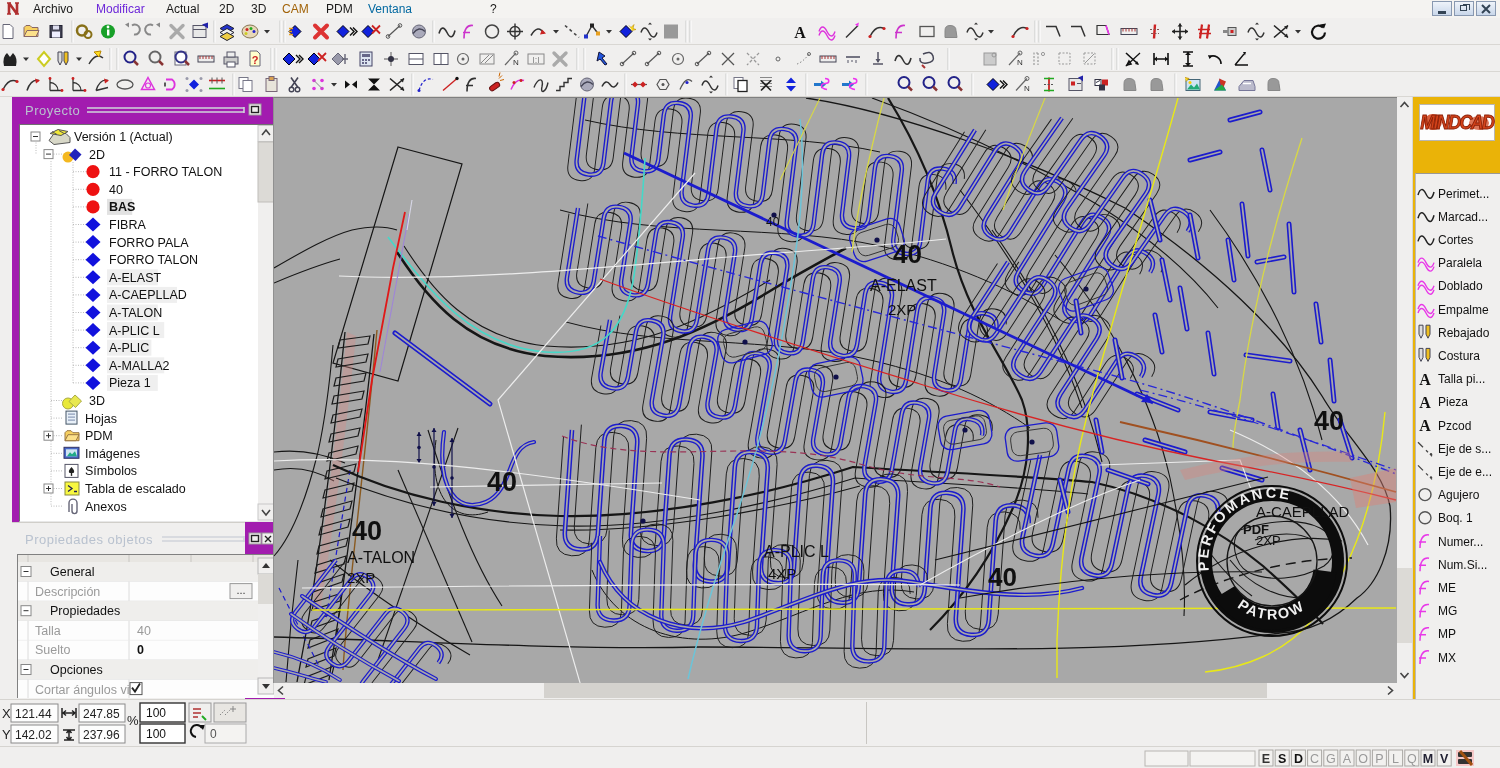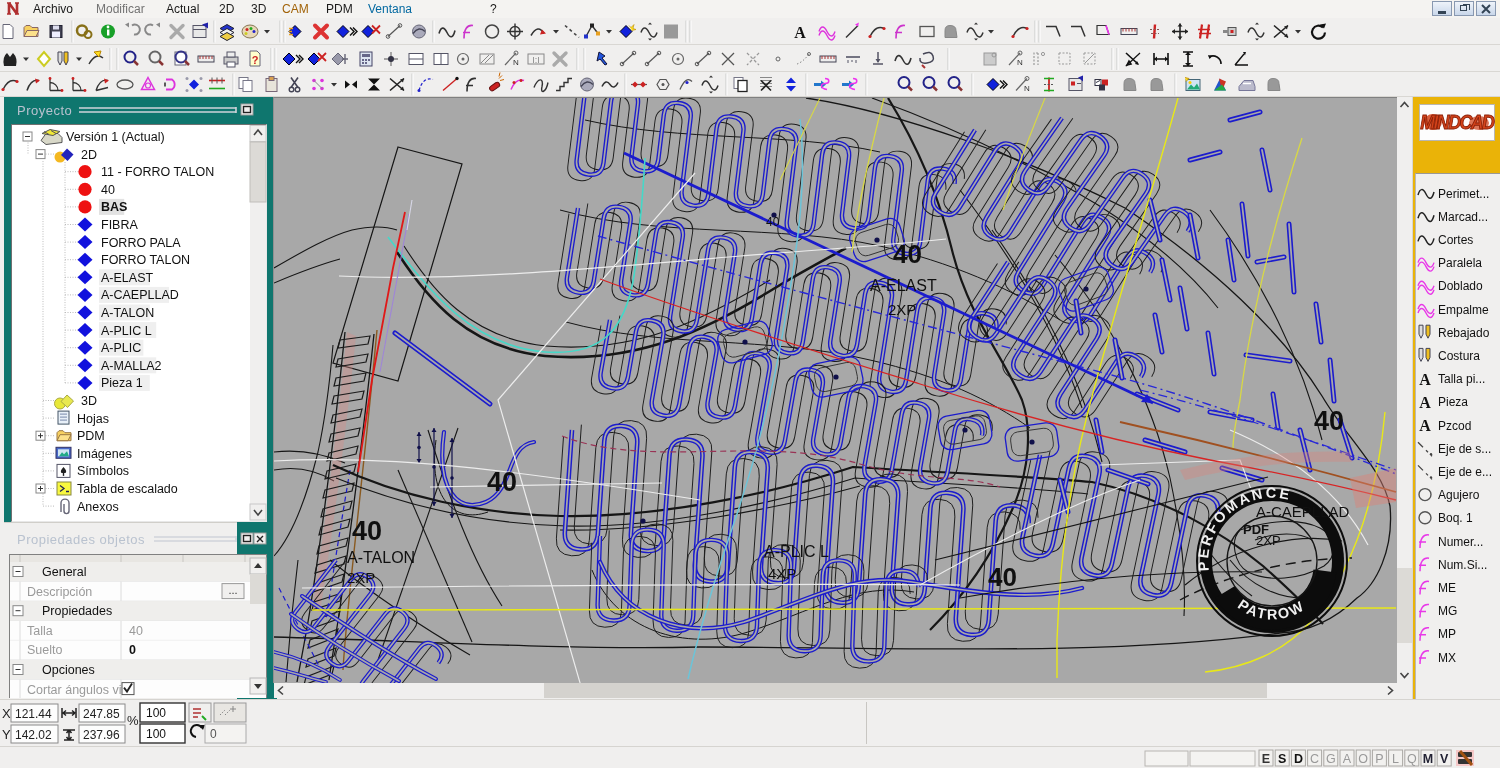--- a/index.html
+++ b/index.html
@@ -5,21 +5,21 @@
 .abs{position:absolute}
 .tb{position:absolute;left:0;width:1500px;background:#f0efee;border-bottom:1px solid #d9d7d3}
 .txt{position:absolute;white-space:nowrap}
 </style></head><body>
 <div class="abs" style="left:0;top:0;width:1500px;height:34px;background:#f4f3f1;border-bottom:1px solid #e0deda">
     <svg width="26" height="18" class="abs" style="left:0;top:0">
       <path d="M9,3 v11 M9,3 l8,11 M17,3 v11" stroke="#b03030" stroke-width="2.6" fill="none"></path>
       <path d="M7,3 h4 M15,3 h4 M7,14 h4 M15,14 h4" stroke="#b03030" stroke-width="1.4"></path>
     </svg>
     <span class="txt" style="left:33px;top:2px;font-size:12px;color:#1a1a1a">Archivo</span>
-    <span class="txt" style="left:96px;top:2px;font-size:12px;color:#737373">Modificar</span>
+    <span class="txt" style="left:96px;top:2px;font-size:12px;color:#6d28d9">Modificar</span>
     <span class="txt" style="left:166px;top:2px;font-size:12px;color:#1a1a1a">Actual</span>
     <span class="txt" style="left:219px;top:2px;font-size:12px;color:#1a1a1a">2D</span>
     <span class="txt" style="left:251px;top:2px;font-size:12px;color:#1a1a1a">3D</span>
     <span class="txt" style="left:282px;top:2px;font-size:12px;color:#a16207">CAM</span>
     <span class="txt" style="left:326px;top:2px;font-size:12px;color:#1a1a1a">PDM</span>
     <span class="txt" style="left:368px;top:2px;font-size:12px;color:#0369a1">Ventana</span>
     <span class="txt" style="left:432px;top:16px;font-size:16px;color:#a21caf">Utilidad</span>
     <span class="txt" style="left:490px;top:2px;font-size:12px;color:#1a1a1a">?</span>
     <svg width="70" height="18" class="abs" style="left:1430;top:0"></svg>
 <div class="abs" style="left:1432px;top:1px;width:66px;height:15px">
@@ -399,21 +399,21 @@
       <circle cx="1190" cy="10.5" r="1.5" fill="#fc0"></circle>
       <path d="M1185,5.5 l4,1 l-3,3" fill="#fd2" stroke="#b80" stroke-width="0.8"></path>
       <path d="M1214,18.5 l6,-12 l6,12 z" fill="#2255cc"></path>
       <path d="M1219,6.5 l7,3 l-4,9 z" fill="#cc3322"></path>
       <path d="M1214,18.5 l12,0 l-4,-6 z" fill="#22aa44"></path>
       <path d="M1239,14.5 l5,-6 h9 l2,6 v4 h-16 z" fill="#bbc" stroke="#779"></path>
       <path d="M1243,11.5 h8" stroke="#fff" stroke-width="1.5"></path>
       <path d="M1268,18.5 v-7 q0,-5 5,-5 q6,0 6,5 l1,7 z" fill="#999" stroke="#888"></path>
     </svg>
   </div>
-<div class="abs" style="left:4px;top:97px;width:273px;height:671px;background:#0f766e">
+<div class="abs" style="left:12px;top:97px;width:273px;height:671px;background:#a21caf">
     <span class="txt" style="left:13px;top:6px;font-size:13px;color:#b9c2cf;letter-spacing:0.5px">Proyecto</span>
     <svg class="abs" style="left:0;top:6px" width="266" height="16">
       <path d="M75,5 H232 M75,9 H232 M232,4 v6" stroke="#cfd4da" stroke-width="1.6" fill="none"></path>
       <rect x="237" y="1" width="12" height="11" fill="#f0efee" stroke="#999"></rect>
       <rect x="239.5" y="3.5" width="7" height="6" fill="none" stroke="#222" stroke-width="1.4"></rect>
     </svg>
     <div class="abs" style="left:7px;top:27px;width:256px;height:398px;background:#fff;border-top:1.5px solid #707070;border-left:1.5px solid #707070;border-right:1px solid #e8e8e8;border-bottom:1px solid #e8e8e8"></div>
     <svg class="abs" style="left:7px;top:27px" width="256" height="398">
       <path d="M17,18.5 V30.1" stroke="#bbb" stroke-dasharray="1,1.5"></path>
       <path d="M32,37.1 V382.1" stroke="#bbb" stroke-dasharray="1,1.5"></path>

